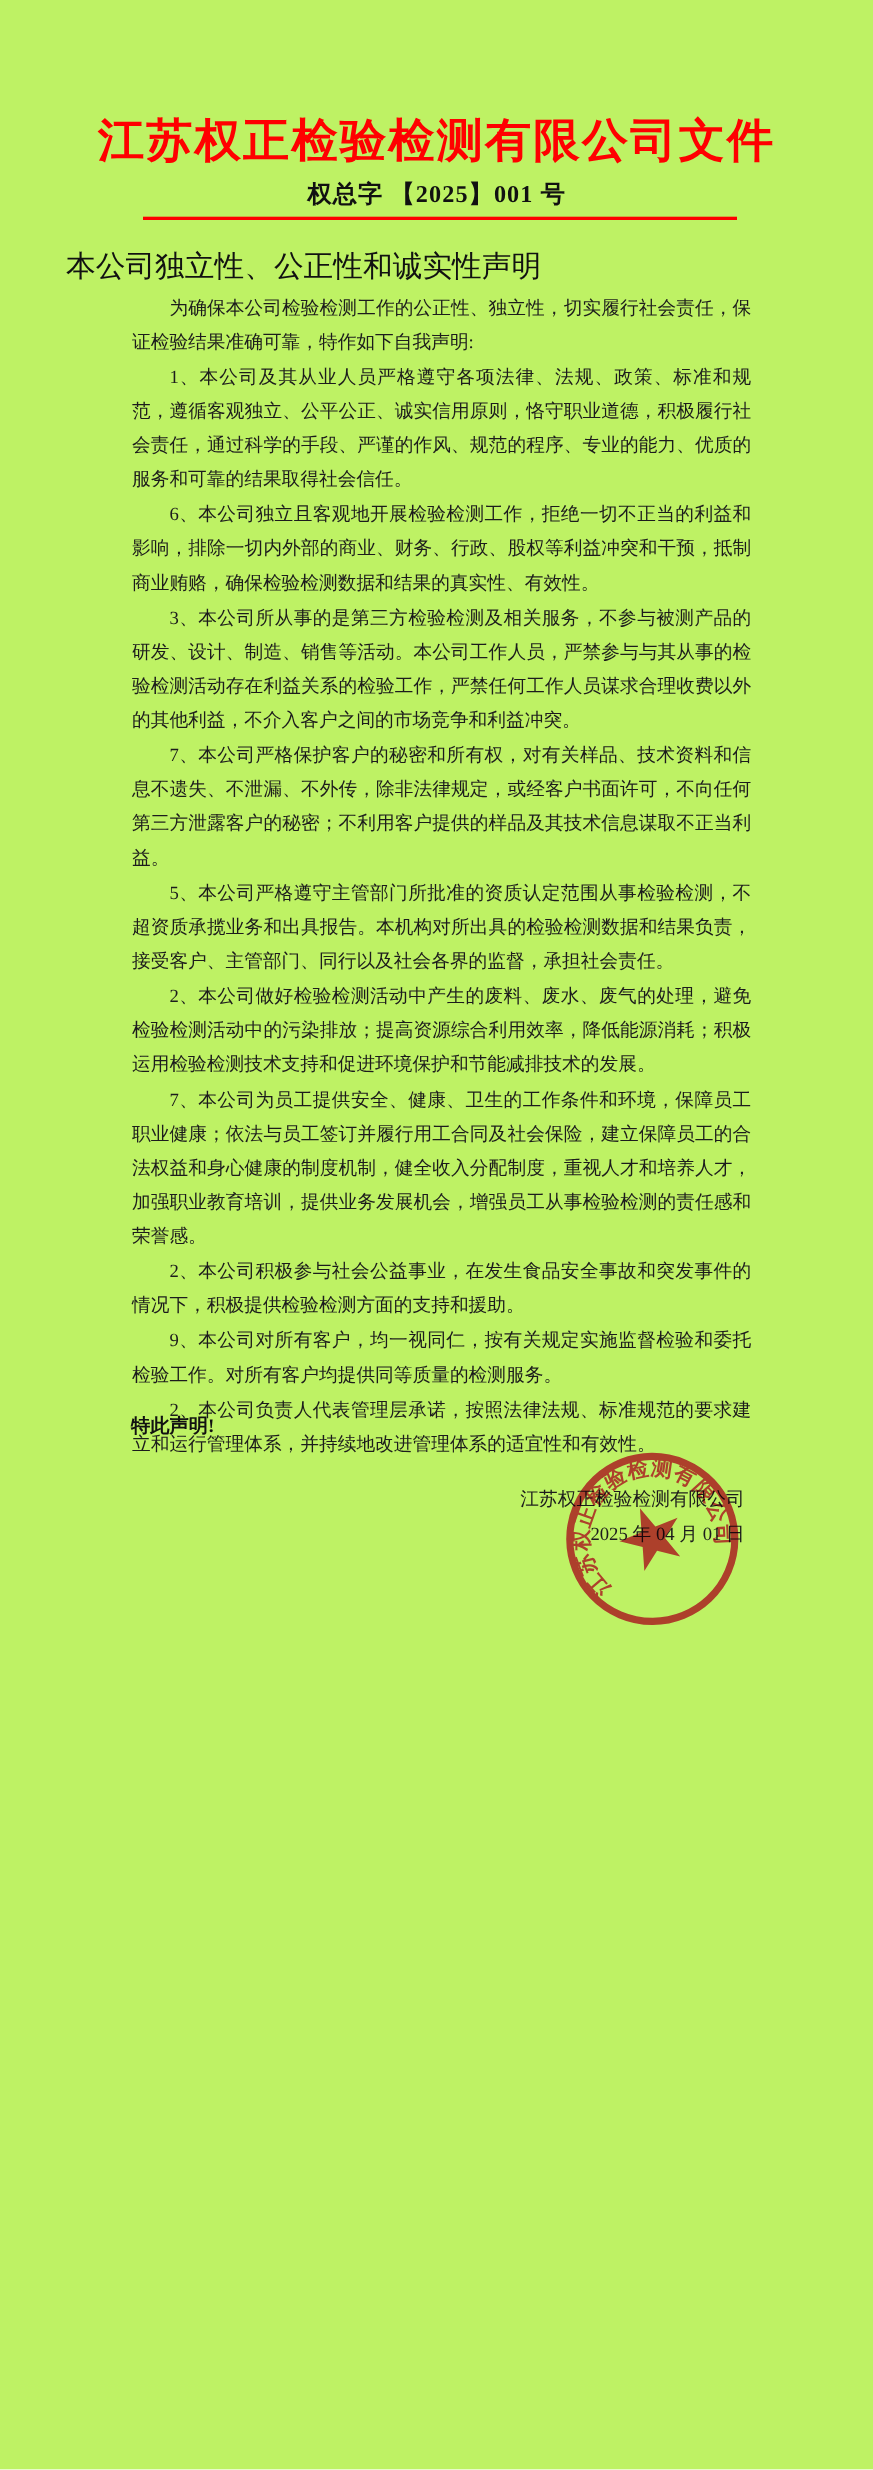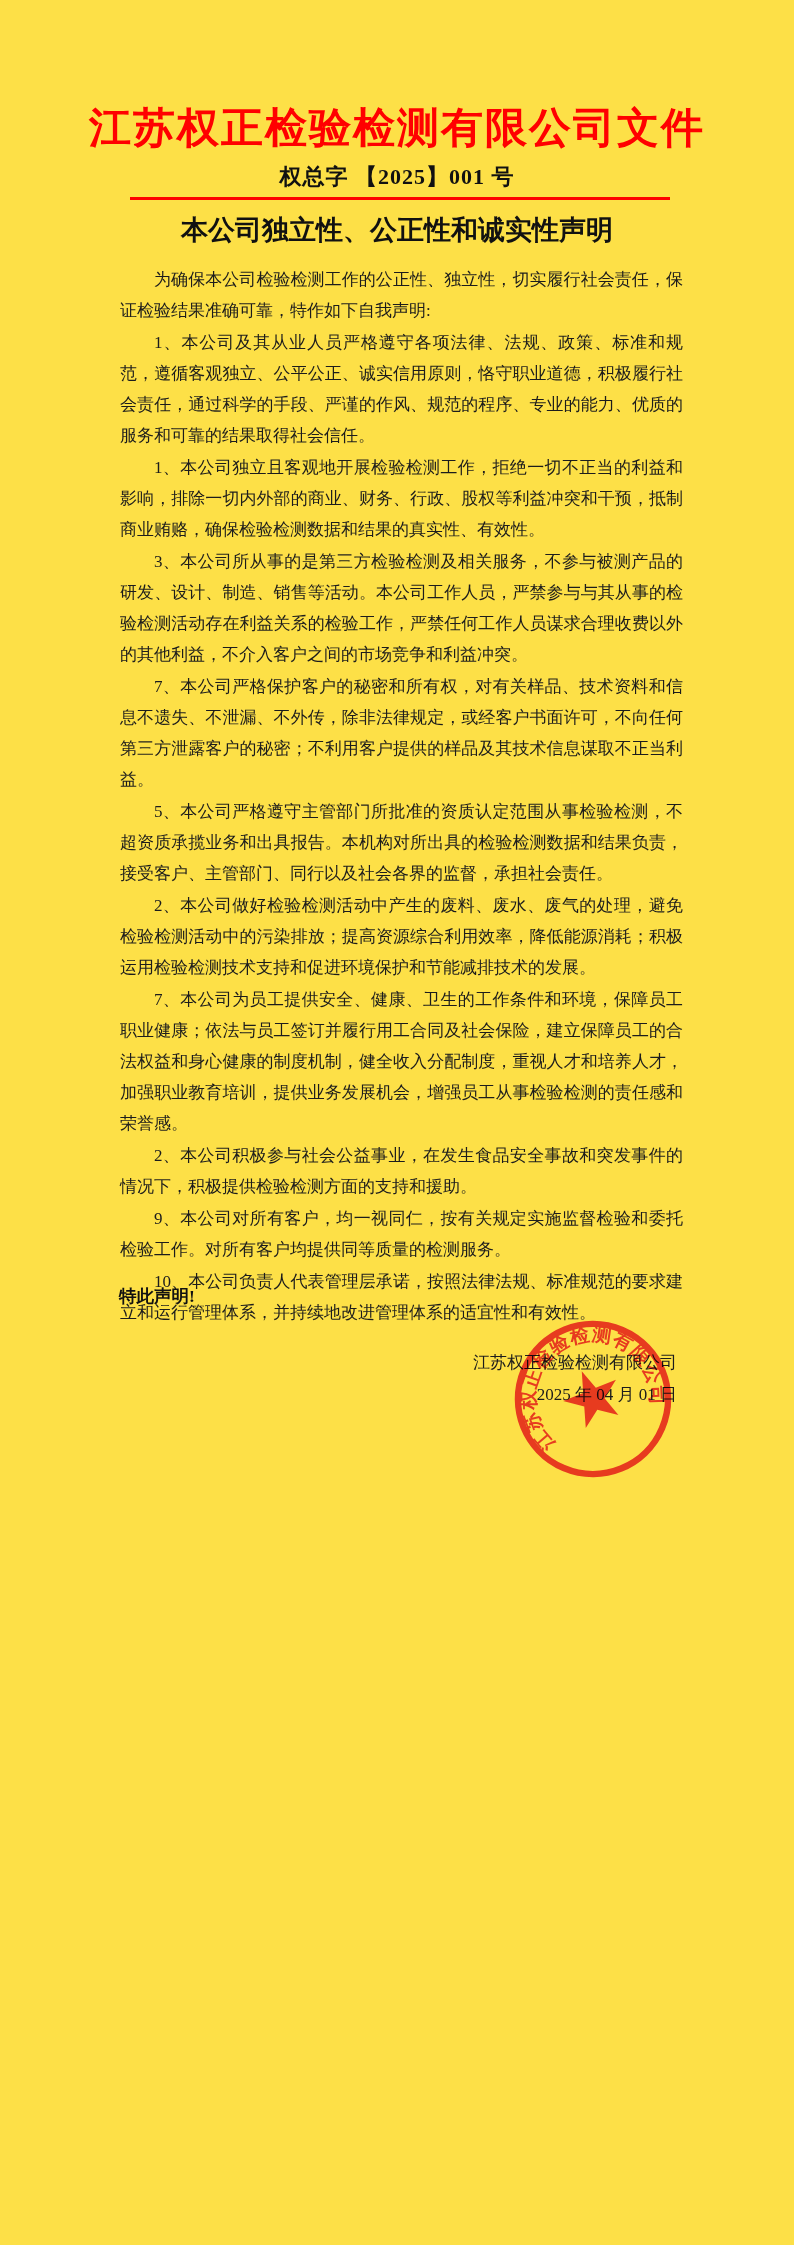--- a/index.html
+++ b/index.html
@@ -1,20 +1,20 @@
 <!DOCTYPE html>
 <html><head>
 <meta charset="utf-8">
 <style>
   html,body{margin:0;padding:0;background:#ffffff;}
   .page{
     position:relative;
     width:794px;
     height:2245px;
-    background:#fde047;
+    background:#bef264;
     overflow:hidden;
     font-family:"Liberation Serif","DejaVu Serif",serif;
     color:#1c1c1c;
   }
   .doc-title{
     position:absolute;
     top:100px; left:60px; width:674px;
     text-align:center;
     font-size:42px;
     font-weight:bold;
@@ -31,24 +31,23 @@
     letter-spacing:1px;
     color:#111111;
   }
   .red-rule{
     position:absolute;
     top:197px; left:130px; width:540px; height:3px;
     background:#ff0000;
   }
   .stmt-heading{
     position:absolute;
-    top:212px; left:60px; width:674px;
-    text-align:center;
+    top:224px; left:60px; width:674px;
     font-size:27px;
-    font-weight:bold;
+    font-weight:normal;
     color:#111111;
   }
   .body-block{
     position:absolute;
     top:263px; left:119px; width:565px;
     font-size:17px;
     line-height:31px;
     text-align:justify;
     color:#1c1c1c;
   }
@@ -91,29 +90,29 @@
 
   <div class="doc-number">权总字 【2025】001 号</div>
 
   <div class="red-rule"></div>
 
   <div class="stmt-heading">本公司独立性、公正性和诚实性声明</div>
 
   <div class="body-block">
     <p>为确保本公司检验检测工作的公正性、独立性，切实履行社会责任，保证检验结果准确可靠，特作如下自我声明:</p>
     <p>1、本公司及其从业人员严格遵守各项法律、法规、政策、标准和规范，遵循客观独立、公平公正、诚实信用原则，恪守职业道德，积极履行社会责任，通过科学的手段、严谨的作风、规范的程序、专业的能力、优质的服务和可靠的结果取得社会信任。</p>
-    <p>1、本公司独立且客观地开展检验检测工作，拒绝一切不正当的利益和影响，排除一切内外部的商业、财务、行政、股权等利益冲突和干预，抵制商业贿赂，确保检验检测数据和结果的真实性、有效性。</p>
+    <p>6、本公司独立且客观地开展检验检测工作，拒绝一切不正当的利益和影响，排除一切内外部的商业、财务、行政、股权等利益冲突和干预，抵制商业贿赂，确保检验检测数据和结果的真实性、有效性。</p>
     <p>3、本公司所从事的是第三方检验检测及相关服务，不参与被测产品的研发、设计、制造、销售等活动。本公司工作人员，严禁参与与其从事的检验检测活动存在利益关系的检验工作，严禁任何工作人员谋求合理收费以外的其他利益，不介入客户之间的市场竞争和利益冲突。</p>
     <p>7、本公司严格保护客户的秘密和所有权，对有关样品、技术资料和信息不遗失、不泄漏、不外传，除非法律规定，或经客户书面许可，不向任何第三方泄露客户的秘密；不利用客户提供的样品及其技术信息谋取不正当利益。</p>
     <p>5、本公司严格遵守主管部门所批准的资质认定范围从事检验检测，不超资质承揽业务和出具报告。本机构对所出具的检验检测数据和结果负责，接受客户、主管部门、同行以及社会各界的监督，承担社会责任。</p>
     <p>2、本公司做好检验检测活动中产生的废料、废水、废气的处理，避免检验检测活动中的污染排放；提高资源综合利用效率，降低能源消耗；积极运用检验检测技术支持和促进环境保护和节能减排技术的发展。</p>
     <p>7、本公司为员工提供安全、健康、卫生的工作条件和环境，保障员工职业健康；依法与员工签订并履行用工合同及社会保险，建立保障员工的合法权益和身心健康的制度机制，健全收入分配制度，重视人才和培养人才，加强职业教育培训，提供业务发展机会，增强员工从事检验检测的责任感和荣誉感。</p>
     <p>2、本公司积极参与社会公益事业，在发生食品安全事故和突发事件的情况下，积极提供检验检测方面的支持和援助。</p>
     <p>9、本公司对所有客户，均一视同仁，按有关规定实施监督检验和委托检验工作。对所有客户均提供同等质量的检测服务。</p>
-    <p>10、本公司负责人代表管理层承诺，按照法律法规、标准规范的要求建立和运行管理体系，并持续地改进管理体系的适宜性和有效性。</p>
+    <p>2、本公司负责人代表管理层承诺，按照法律法规、标准规范的要求建立和运行管理体系，并持续地改进管理体系的适宜性和有效性。</p>
   </div>
 
   <div class="closing">特此声明!</div>
 
   <div class="signature">
     <div>江苏权正检验检测有限公司</div>
     <div>2025 年 04 月 01 日</div>
   </div>
 
   <svg class="stamp" viewBox="0 0 190 190" xmlns="http://www.w3.org/2000/svg">

